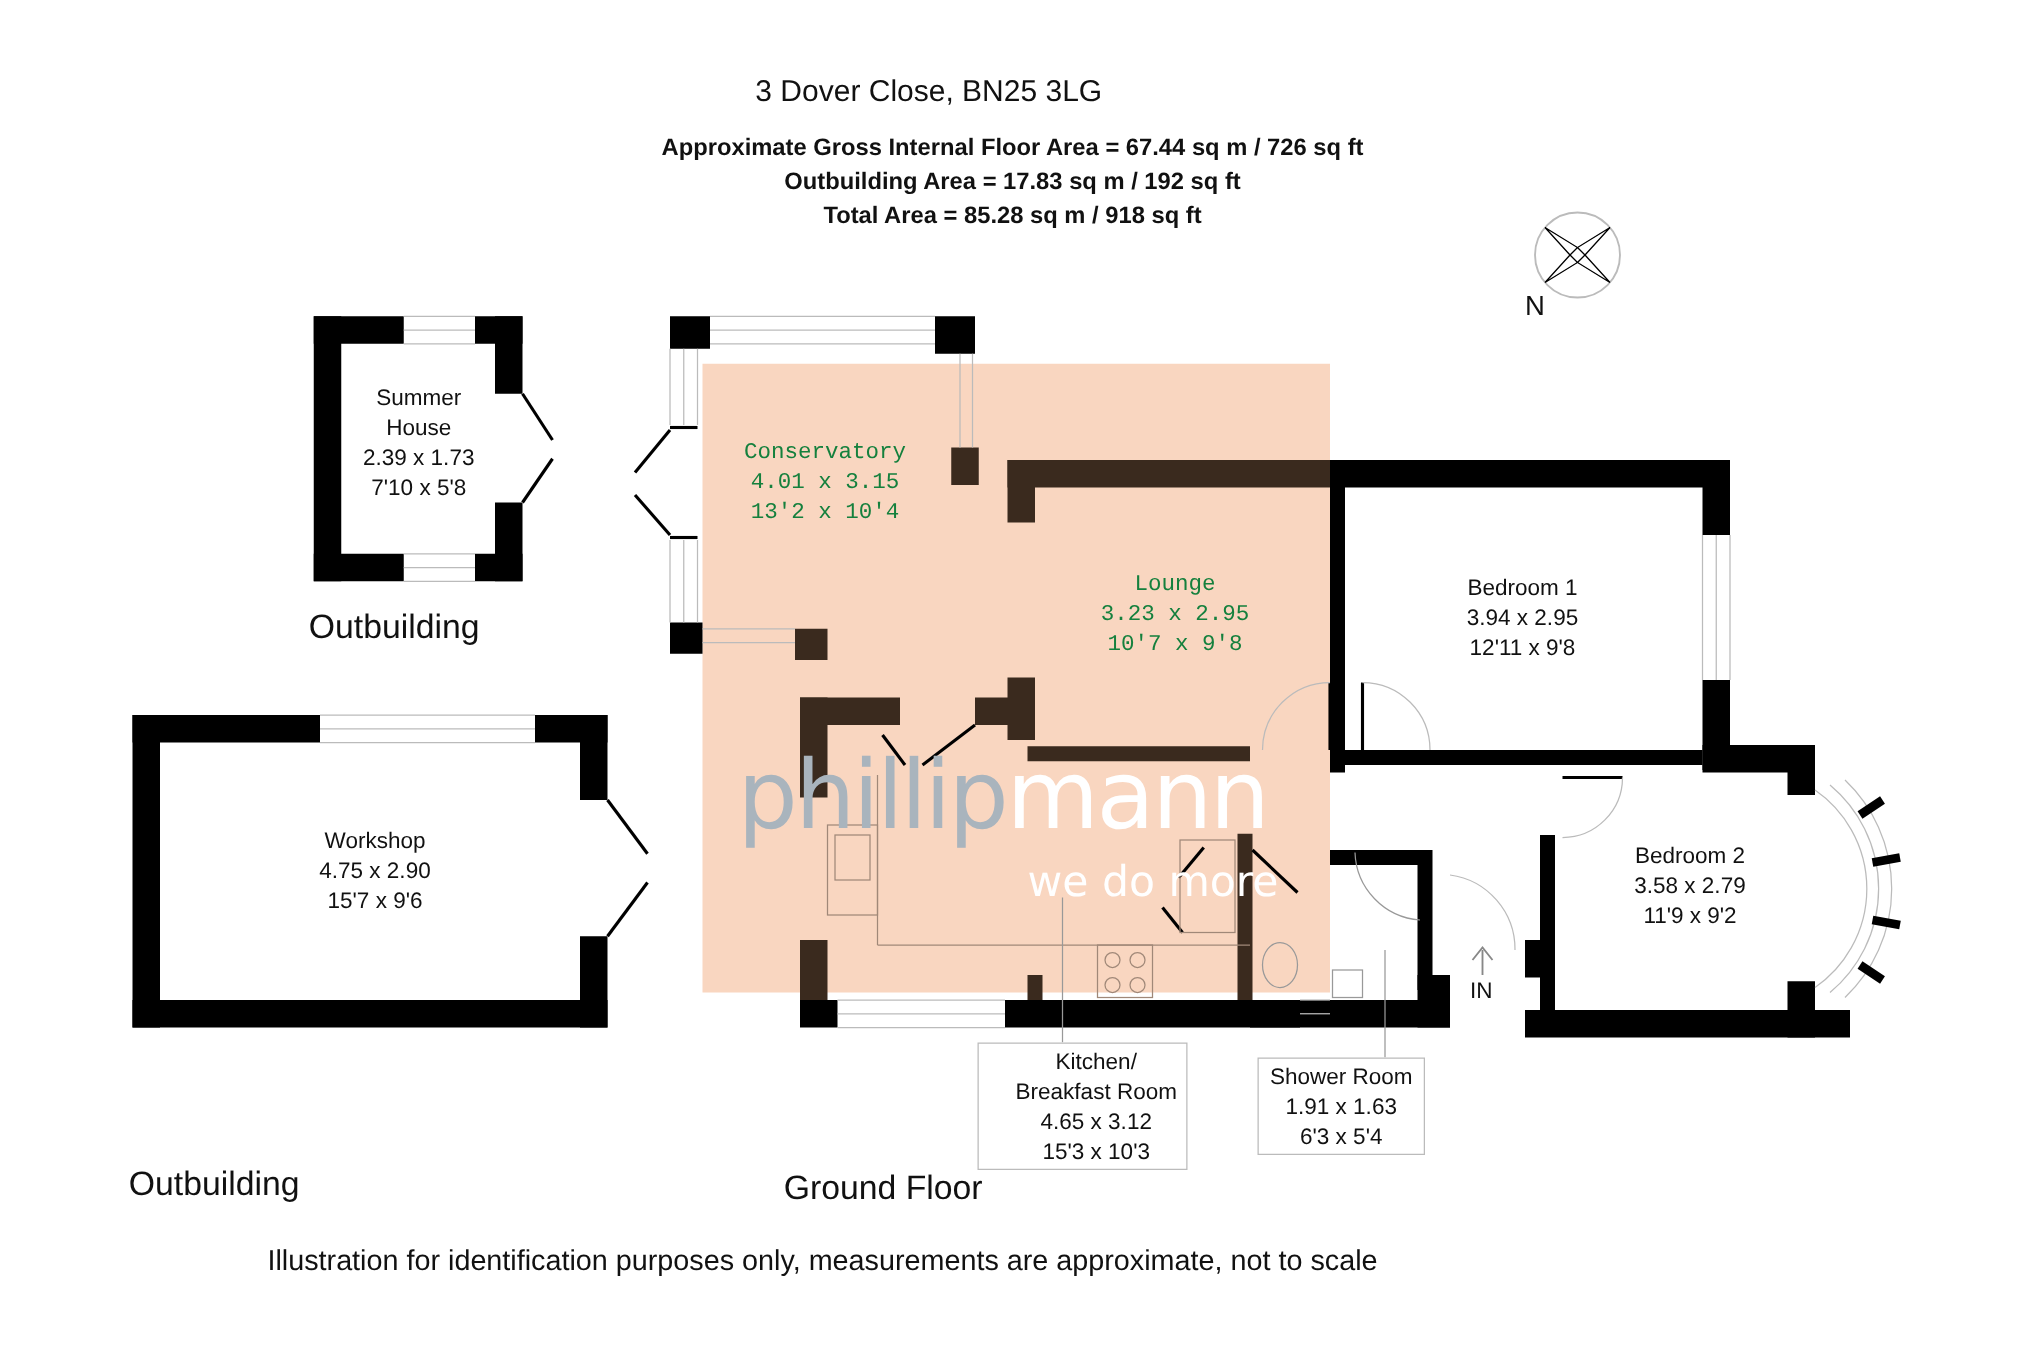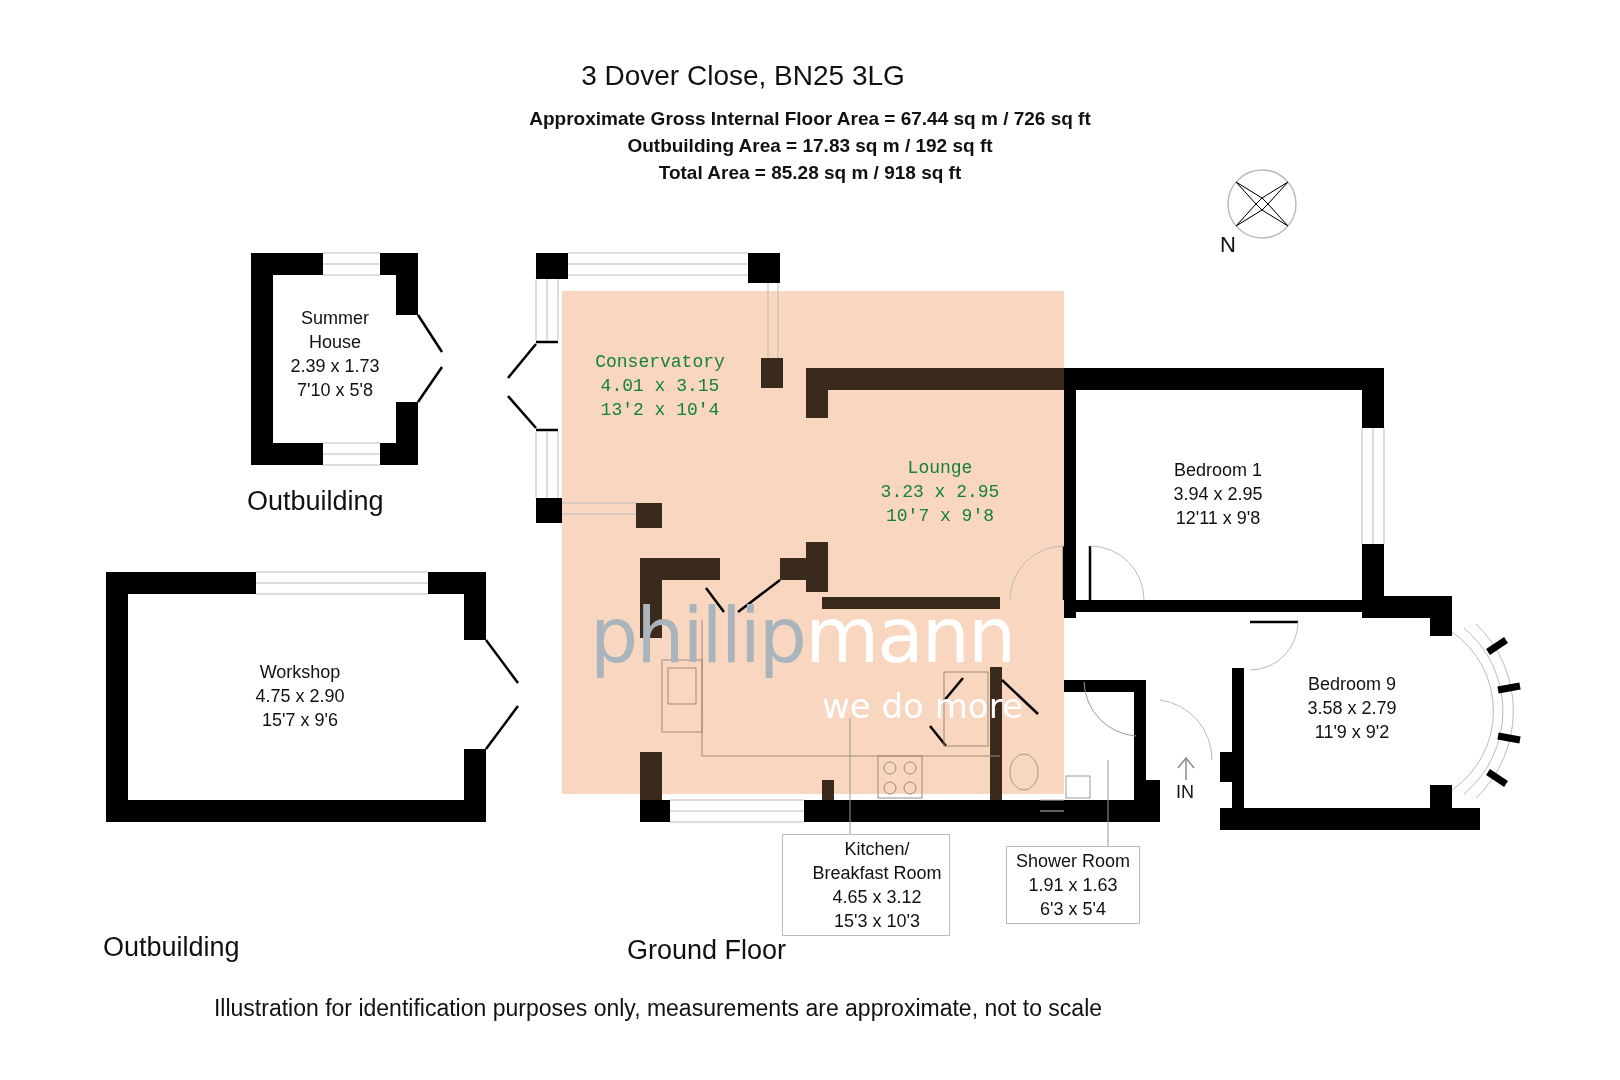--- a/index.html
+++ b/index.html
@@ -1,18 +1,18 @@
 <!DOCTYPE html>
 <html><head>
 <meta charset="utf-8">
 <style>
   html,body{margin:0;padding:0;background:#fff;}
   body{width:1620px;height:1080px;position:relative;overflow:hidden;font-family:"Liberation Sans",sans-serif;color:#111;}
   .t{position:absolute;text-align:center;white-space:nowrap;}
-  #title{left:0;width:1486px;top:60px;font-size:28px;}
+  #title{left:0;width:1486px;top:60px;font-size:24px;}
   .sub{left:0;width:1620px;font-size:19px;font-weight:bold;}
   #plan{position:absolute;left:0;top:0;}
   .room-label{position:absolute;text-align:center;font-size:18px;line-height:24px;color:#111;}
   .room-label.tinted{color:#15803d;font-family:Liberation Mono, monospace;}
   .room-label span{display:block;}
   .boxed{border:1px solid #bbb;background:#fff;padding:2px 4px;}
   .section{position:absolute;font-size:27px;}
   #disclaimer{left:0;width:1316px;top:995px;font-size:23px;}
   .wm{position:absolute;font-family:"DejaVu Sans",sans-serif;}
 </style>
@@ -230,21 +230,21 @@
   <span>Lounge</span>
   <span>3.23 x 2.95</span>
   <span>10'7 x 9'8</span>
 </div>
 <div class="room-label" style="left:1138px;top:458px;width:160px;">
   <span>Bedroom 1</span>
   <span>3.94 x 2.95</span>
   <span>12'11 x 9'8</span>
 </div>
 <div class="room-label" style="left:1272px;top:672px;width:160px;">
-  <span>Bedroom 9</span>
+  <span>Bedroom 2</span>
   <span>3.58 x 2.79</span>
   <span>11'9 x 9'2</span>
 </div>
 <div class="room-label" style="left:220px;top:660px;width:160px;">
   <span>Workshop</span>
   <span>4.75 x 2.90</span>
   <span>15'7 x 9'6</span>
 </div>
 <div class="room-label boxed" style="left:782px;top:834px;width:136px;padding-left:26px;">
   <span>Kitchen/</span>

